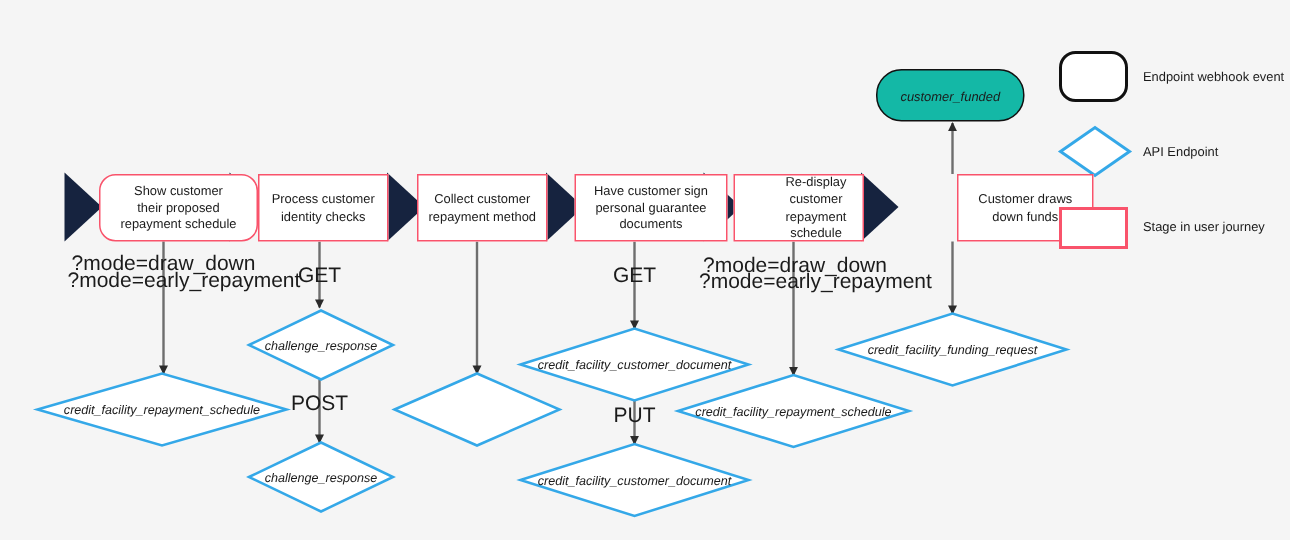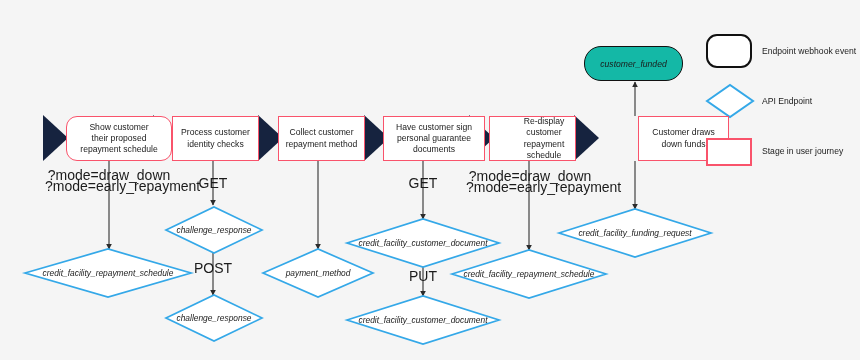--- a/index.html
+++ b/index.html
@@ -233,23 +233,20 @@
   </div>
 
   <div class="diamond" style="left:166px; top:207px; width:96px; height:46px;">
     <div class="dlabel">challenge_response</div>
   </div>
 
   <div class="diamond" style="left:166px; top:295px; width:96px; height:46px;">
     <div class="dlabel">challenge_response</div>
   </div>
 
-  <div class="diamond" style="left:263px; top:249px; width:110px; height:48px;">
-    <div class="dlabel">payment_method</div>
-  </div>
 
   <div class="diamond" style="left:347px; top:219px; width:152px; height:48px;">
     <div class="dlabel">credit_facility_customer_document</div>
   </div>
 
   <div class="diamond" style="left:347px; top:296px; width:152px; height:48px;">
     <div class="dlabel">credit_facility_customer_document</div>
   </div>
 
   <div class="diamond" style="left:452px; top:250px; width:154px; height:48px;">

